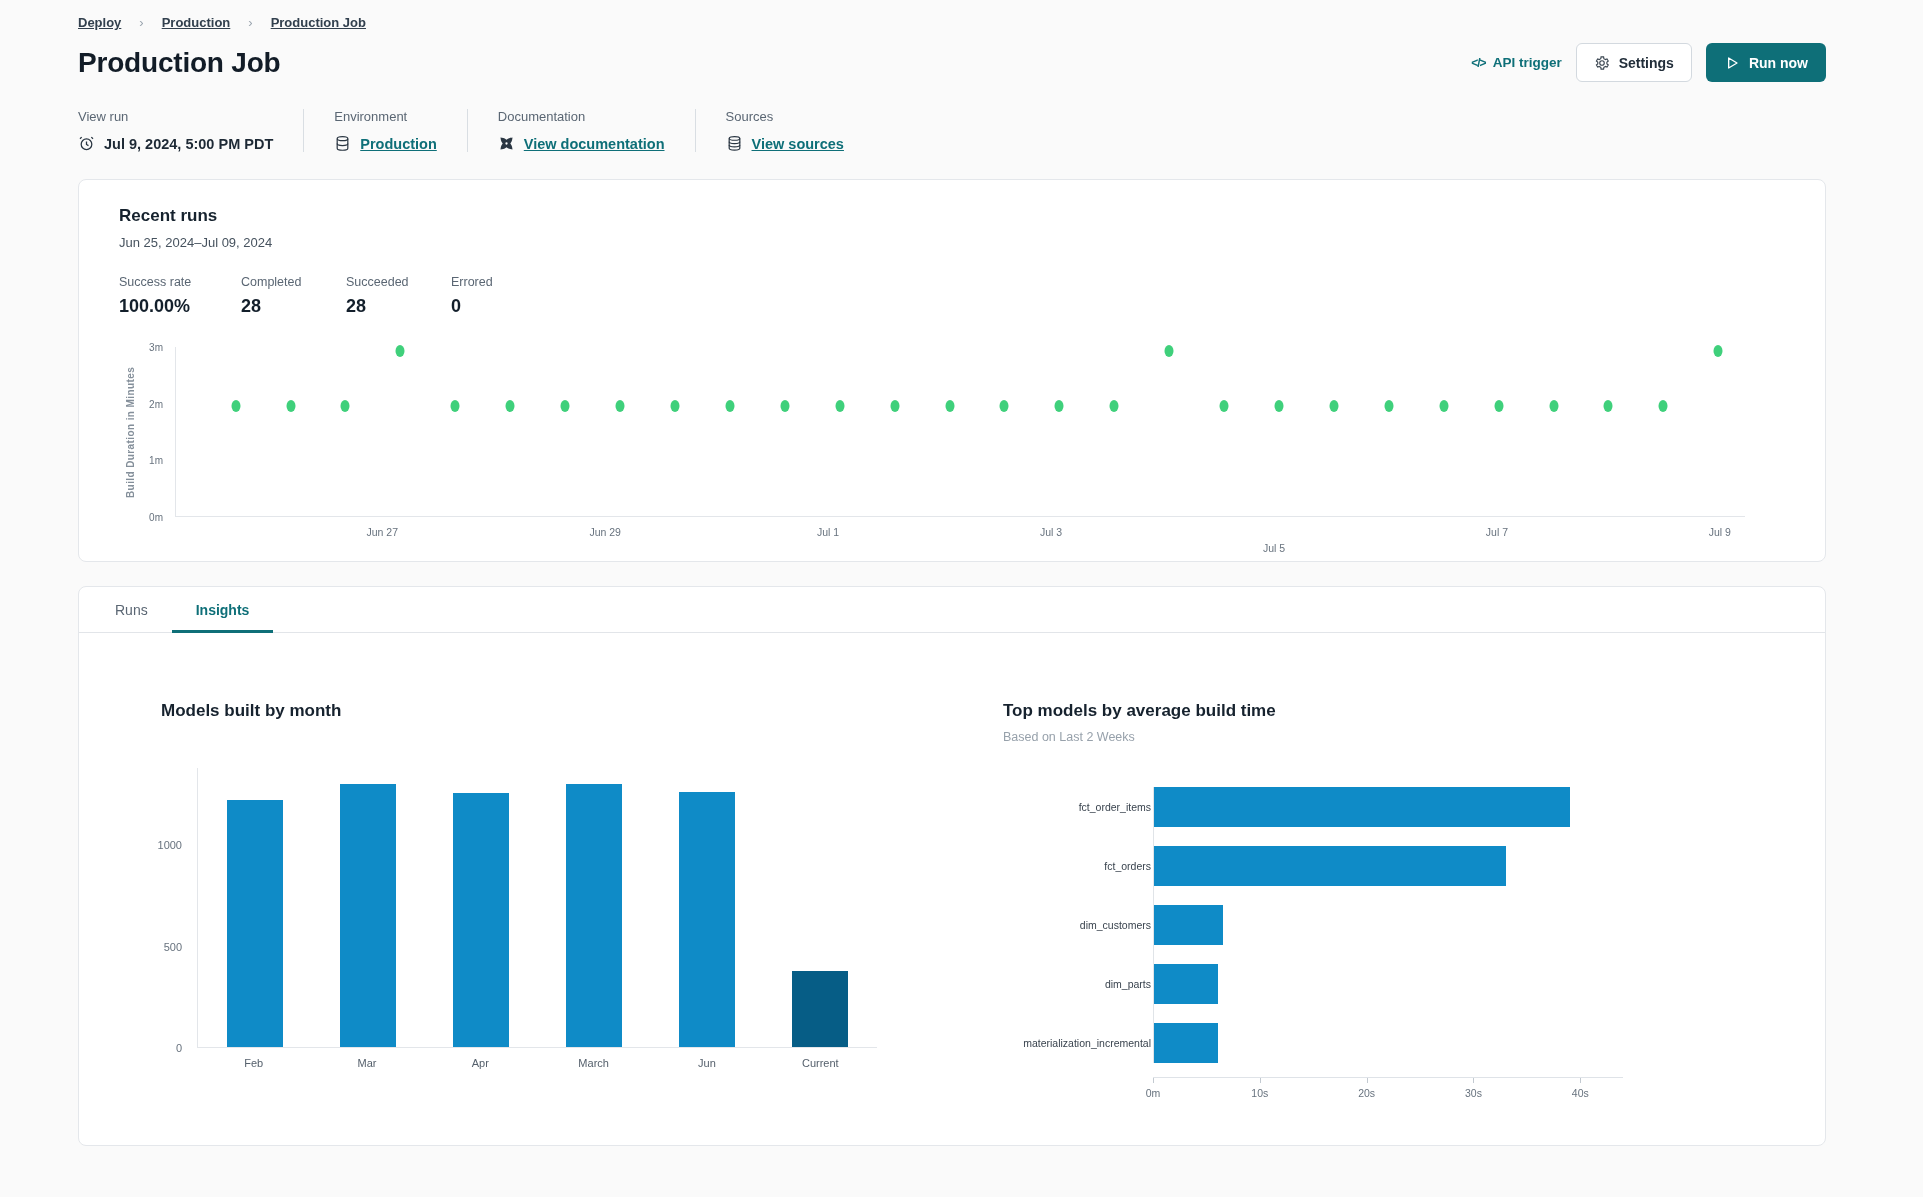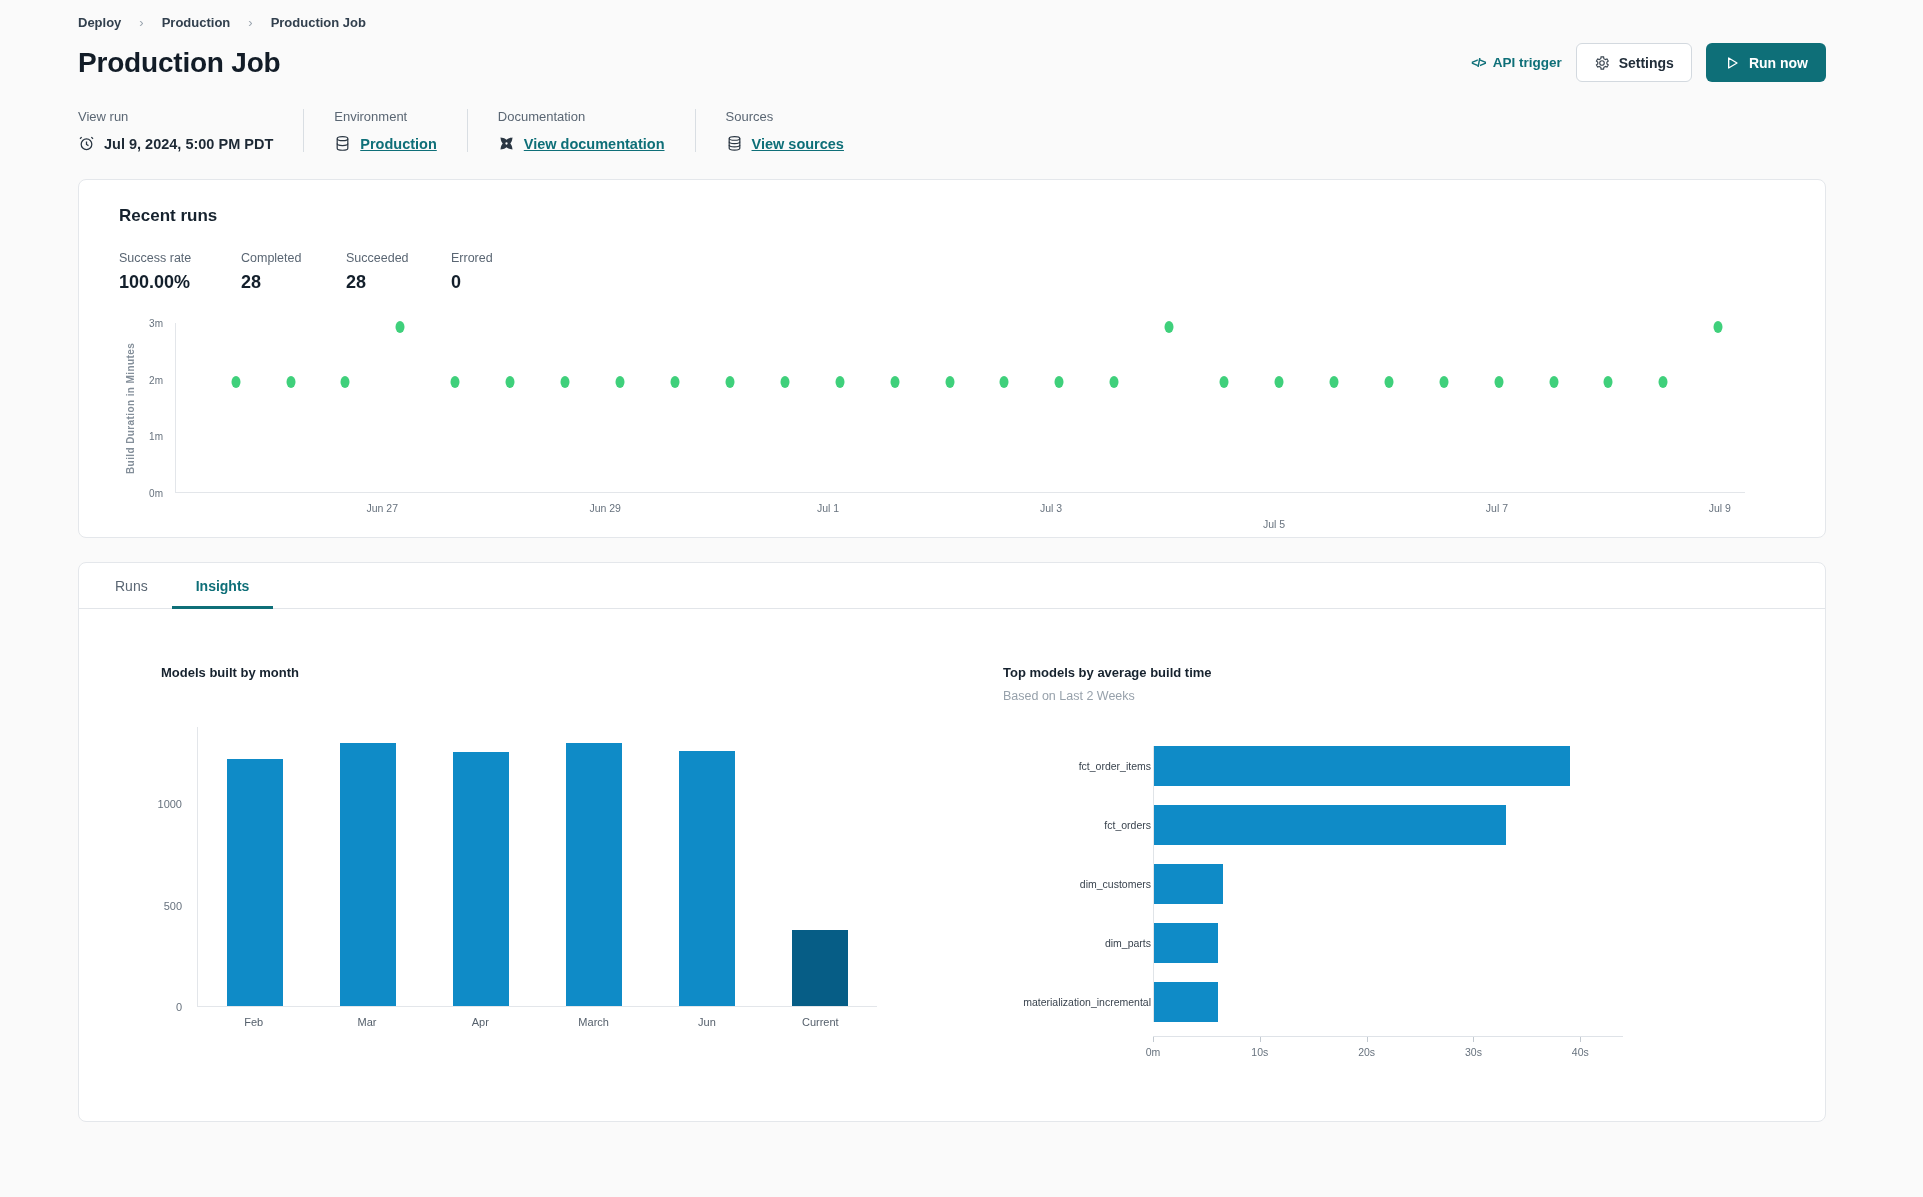--- a/index.html
+++ b/index.html
@@ -4,21 +4,21 @@
 <style>
   * { margin:0; padding:0; box-sizing:border-box; }
   html,body { width:1923px; height:1197px; overflow:hidden;
     font-family:"Liberation Sans","DejaVu Sans",sans-serif;
     background:#fafafa; color:#1f2b38; }
   .page { padding-left:78px; padding-right:97px; }
 
   
   .breadcrumb { display:flex; align-items:center; gap:18px; padding-top:15px;
     font-size:13px; font-weight:700; color:#32404e; }
-  .crumb { cursor:pointer; }
+  .crumb { cursor:pointer;text-decoration:underline; }
   .crumb-sep { color:#9aa4ae; font-size:13px; font-weight:400; }
   .title-row { display:flex; justify-content:space-between; align-items:center; margin-top:13px; }
   h1 { font-size:28px; font-weight:700; color:#121c27; letter-spacing:-0.2px; }
   .header-actions { display:flex; align-items:center; gap:14px; }
   .api-link { display:flex; align-items:center; gap:7px; color:#0e6f78;
     font-size:13.5px; font-weight:600; cursor:pointer; }
   .code-glyph { font-size:12px; font-weight:700; letter-spacing:-1px; }
   .btn { display:flex; align-items:center; gap:9px; height:39px; padding:0 17px;
     border-radius:6px; font-size:14px; font-weight:600; cursor:pointer; border:1px solid transparent; }
   .btn-settings { background:#fff; border-color:#d3d9df; color:#222e3a; }
@@ -66,21 +66,21 @@
   .tabs-card { margin-top:24px; height:560px; }
   .tab-bar { display:flex; padding-left:12px; height:46px; border-bottom:1px solid #e2e5e9; }
   .tab { padding:0 24px; display:flex; align-items:center; font-size:14px;
     color:#5a6673; cursor:pointer; position:relative; }
   .tab.active { color:#0e6f78; font-weight:700; }
   .tab.active::after { content:""; position:absolute; left:0; right:0; bottom:-1px;
     height:3px; background:#0e6f78; }
   .insights { display:flex; padding:56px 0 0 82px; }
   .chart-col-left { width:842px; }
   .chart-col-right { width:700px; }
-  .chart-title { font-size:13px; font-weight:700; color:#16222e; }
+  .chart-title { font-size:17px; font-weight:700; color:#16222e;margin-top:12px; }
   .chart-subtitle { font-size:12.5px; color:#97a1ab; margin-top:9px; }
 
   
   .bar-chart { display:flex; margin-top:47px; }
   .bar-yticks { width:36px; height:280px; position:relative; }
   .bar-ytick { position:absolute; right:15px; transform:translateY(-50%);
     font-size:11px; color:#67727e; }
   .bar-plot-col { }
   .bar-plot { width:680px; height:280px; border-left:1px solid #e3e6ea;
     border-bottom:1px solid #e3e6ea; display:flex; align-items:flex-end; }
@@ -180,20 +180,21 @@
           <path d="M4.5 4.8v14c0 1.4 3.4 2.6 7.5 2.6s7.5-1.2 7.5-2.6v-14"></path>
           <path d="M4.5 9.5c0 1.4 3.4 2.6 7.5 2.6s7.5-1.2 7.5-2.6M4.5 14.2c0 1.4 3.4 2.6 7.5 2.6s7.5-1.2 7.5-2.6"></path>
         </svg>
         <span class="meta-link">View sources</span>
       </div>
     </div>
   </div>
 
   <div class="card recent-card">
     <div class="card-title">Recent runs</div>
+    <div class="date-range">Jun 25, 2024–Jul 09, 2024</div>
     <div class="stats-row">
       <div class="stat stat-0">
         <div class="stat-label">Success rate</div>
         <div class="stat-value">100.00%</div>
       </div>
       <div class="stat stat-1">
         <div class="stat-label">Completed</div>
         <div class="stat-value">28</div>
       </div>
       <div class="stat stat-2">

